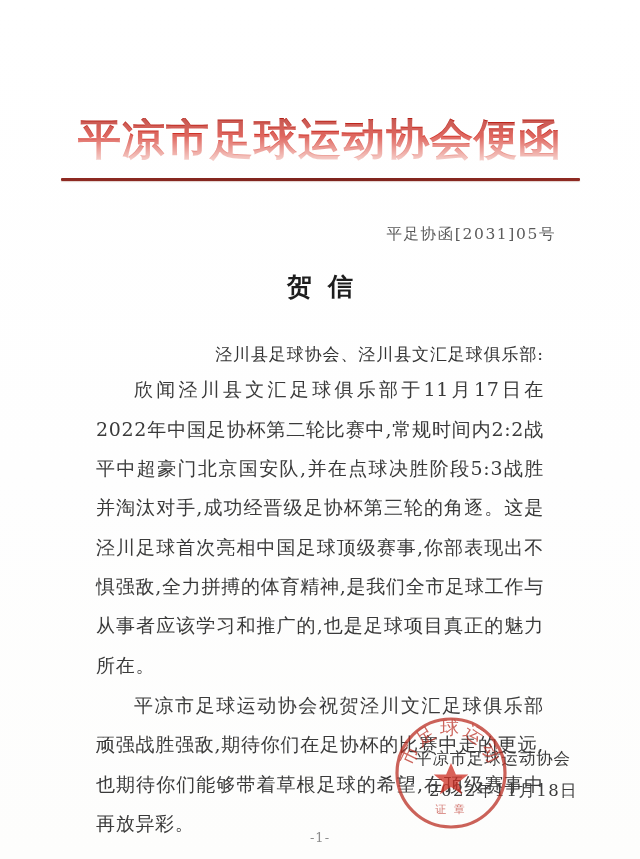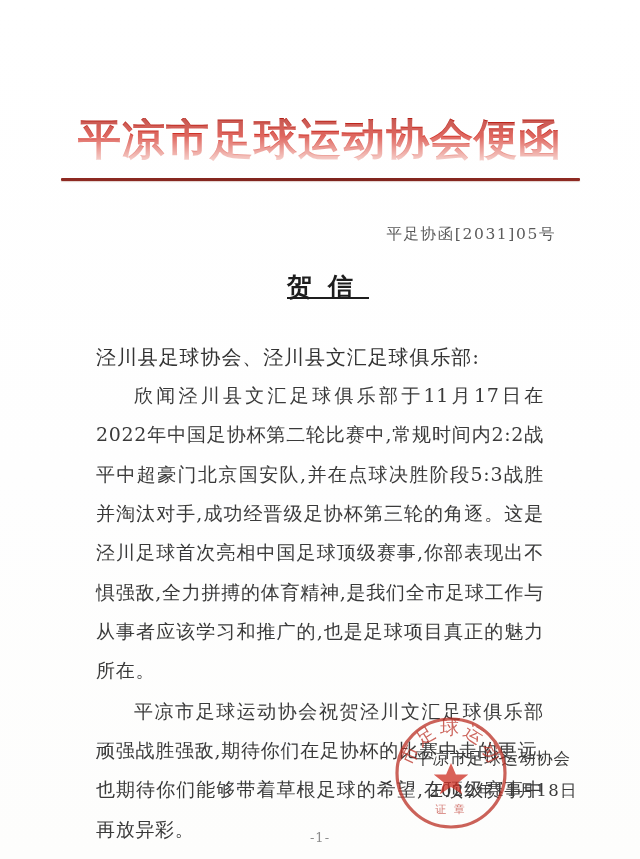--- a/index.html
+++ b/index.html
@@ -71,36 +71,36 @@
     position: absolute;
     left: 0;
     top: 270px;
     width: 640px;
     text-align: center;
     font-size: 25px;
     font-weight: 700;
     color: #1d1d1d;
     letter-spacing: 16px;
     text-indent: 16px;
-    text-decoration: underline;
   }
 
   
   .body-block {
     position: absolute;
     left: 96px;
     top: 338px;
     width: 448px;
   }
   .addressee {
-    font-size: 20px;
+    font-size: 17px;
     color: #333333;
     letter-spacing: 0.9px;
     line-height: 1.9;
     white-space: nowrap;
+    text-align: right;
   }
   .para {
     font-size: 19px;
     color: #3a3a3a;
     letter-spacing: 0.7px;
     line-height: 2.07;
     text-align: justify;
     text-justify: inter-ideograph;
     text-indent: 2em;
     margin: 0;

